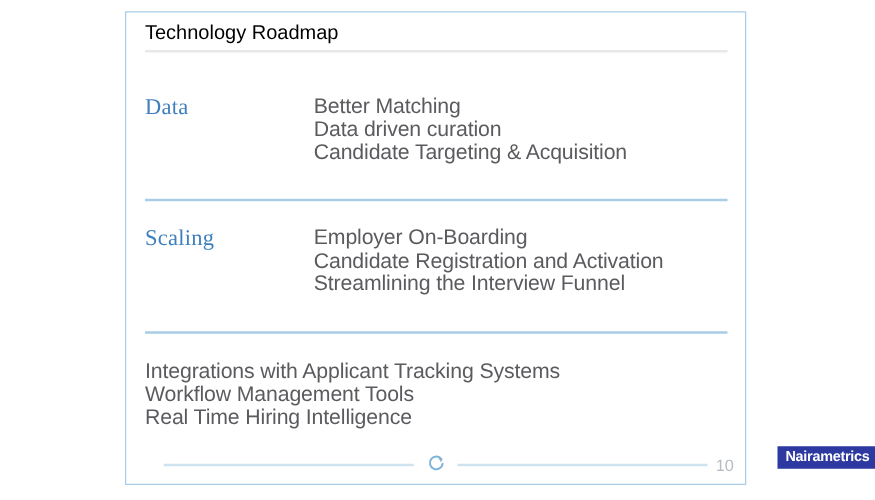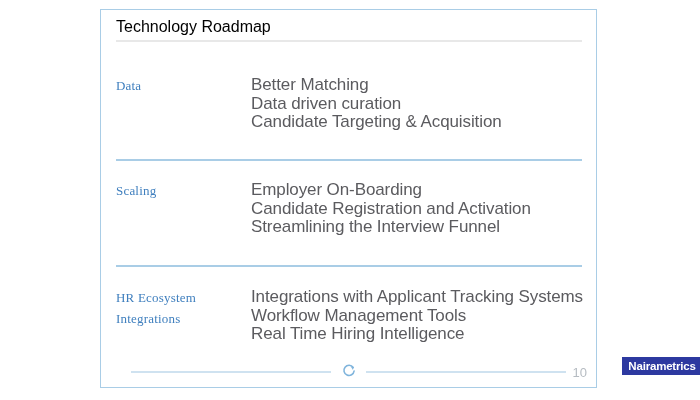--- a/index.html
+++ b/index.html
@@ -49,21 +49,21 @@
     display: flex;
     align-items: flex-start;
   }
   #section-data    { top: 64px; }
   #section-scaling { top: 169px; }
   #section-hr      { top: 276px; }
 
   .section-heading {
     flex: 0 0 135px;
     font-family: "Liberation Serif", serif;
-    font-size: 13px;
+    font-size: 18px;
     line-height: 21px;
     color: #3f7fbe;
     letter-spacing: 0.2px;
     padding-top: 1px;
   }
   .section-heading .line2 { display: block; }
 
   .section-items {
     flex: 1 1 auto;
     padding-top: 2px;
@@ -175,24 +175,20 @@
     <div class="section-items">
       <div class="item">Employer On-Boarding</div>
       <div class="item">Candidate Registration and Activation</div>
       <div class="item">Streamlining the Interview Funnel</div>
     </div>
   </div>
 
   <div class="divider" id="divider-2"></div>
 
   <div class="section" id="section-hr">
-    <div class="section-heading">
-      <span>HR Ecosystem</span>
-      <span class="line2">Integrations</span>
-    </div>
     <div class="section-items">
       <div class="item">Integrations with Applicant Tracking Systems</div>
       <div class="item">Workflow Management Tools</div>
       <div class="item">Real Time Hiring Intelligence</div>
     </div>
   </div>
 
   <div id="slide-footer">
     <div id="footer-rule-left"></div>
     <div id="footer-rule-right"></div>

